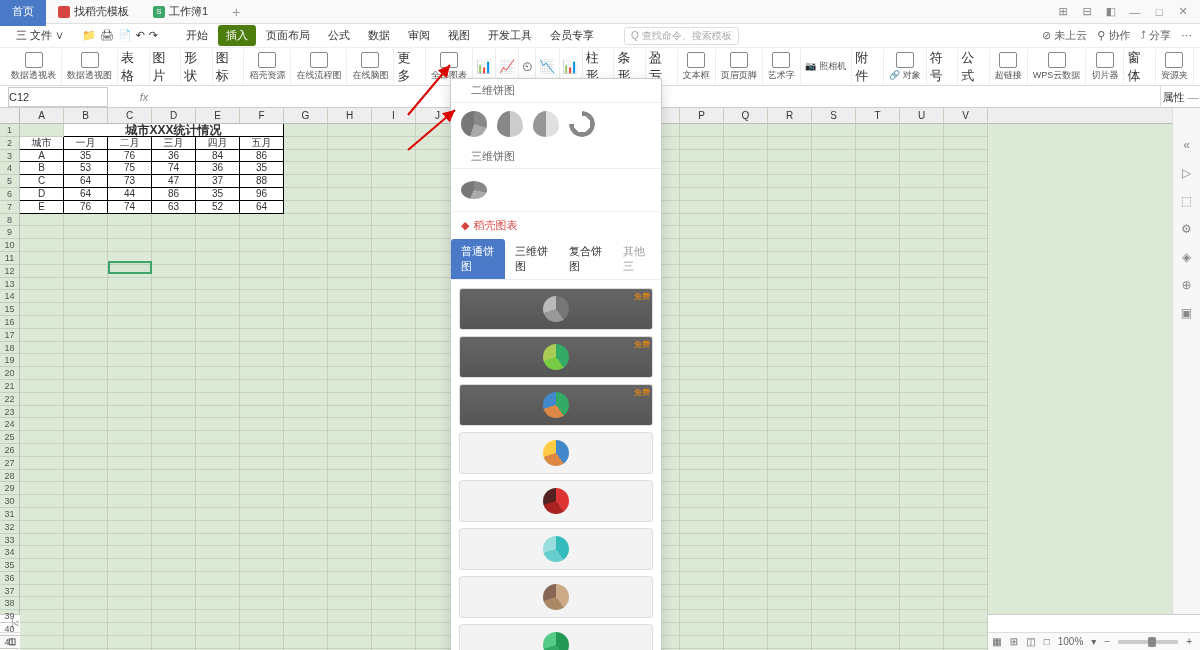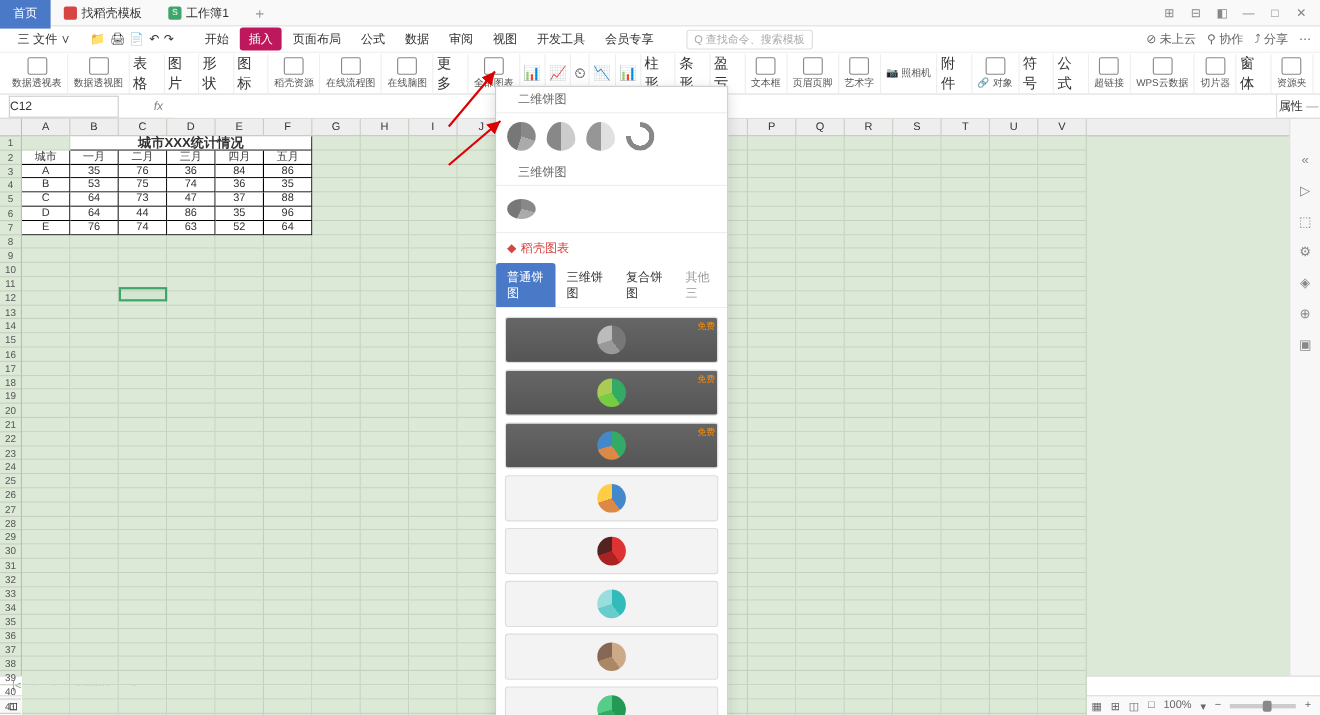--- a/index.html
+++ b/index.html
@@ -14,21 +14,21 @@
 .tab.wb .icon-sm { background: #3fa66a; border-radius: 2px; color:#fff; font-size:8px; text-align:center; line-height:12px; }
 .tab.plus { color: #999; font-size: 14px; }
 .win-ctrl { margin-left: auto; display: flex; gap: 2px; padding-right: 6px; }
 .win-ctrl span { width: 22px; height: 20px; display: flex; align-items: center; justify-content: center; color: #888; font-size: 11px; }
 
 
 .menus { height: 24px; display: flex; align-items: center; padding: 0 8px; gap: 2px; border-bottom: 1px solid #eee; }
 .menu-file { display: flex; align-items: center; gap: 4px; padding: 0 8px; font-size: 11px; }
 .menu-tabs { display: flex; gap: 2px; margin-left: 10px; }
 .menu-tab { padding: 3px 8px; font-size: 11px; }
-.menu-tab.active { background: #be185d; color: #fff; border-radius: 3px; }
+.menu-tab.active { background: #4d7c0f; color: #fff; border-radius: 3px; }
 .menu-right { margin-left: auto; display: flex; gap: 10px; color: #666; font-size: 11px; align-items:center; }
 .menu-search { border: 1px solid #ddd; border-radius: 3px; padding: 1px 6px; color:#aaa; font-size:10px; margin-left:20px; }
 
 
 .ribbon { height: 38px; display: flex; align-items: center; padding: 0 6px; border-bottom: 1px solid #ddd; gap: 0; }
 .rgroup { display: flex; flex-direction: column; align-items: center; justify-content: center; height: 36px; padding: 0 5px; border-right: 1px solid #eee; }
 .ricon { width: 18px; height: 16px; border: 1px solid #888; border-radius: 2px; margin-bottom: 1px; }
 .rtxt { font-size: 9px; color: #555; white-space: nowrap; }
 
 

